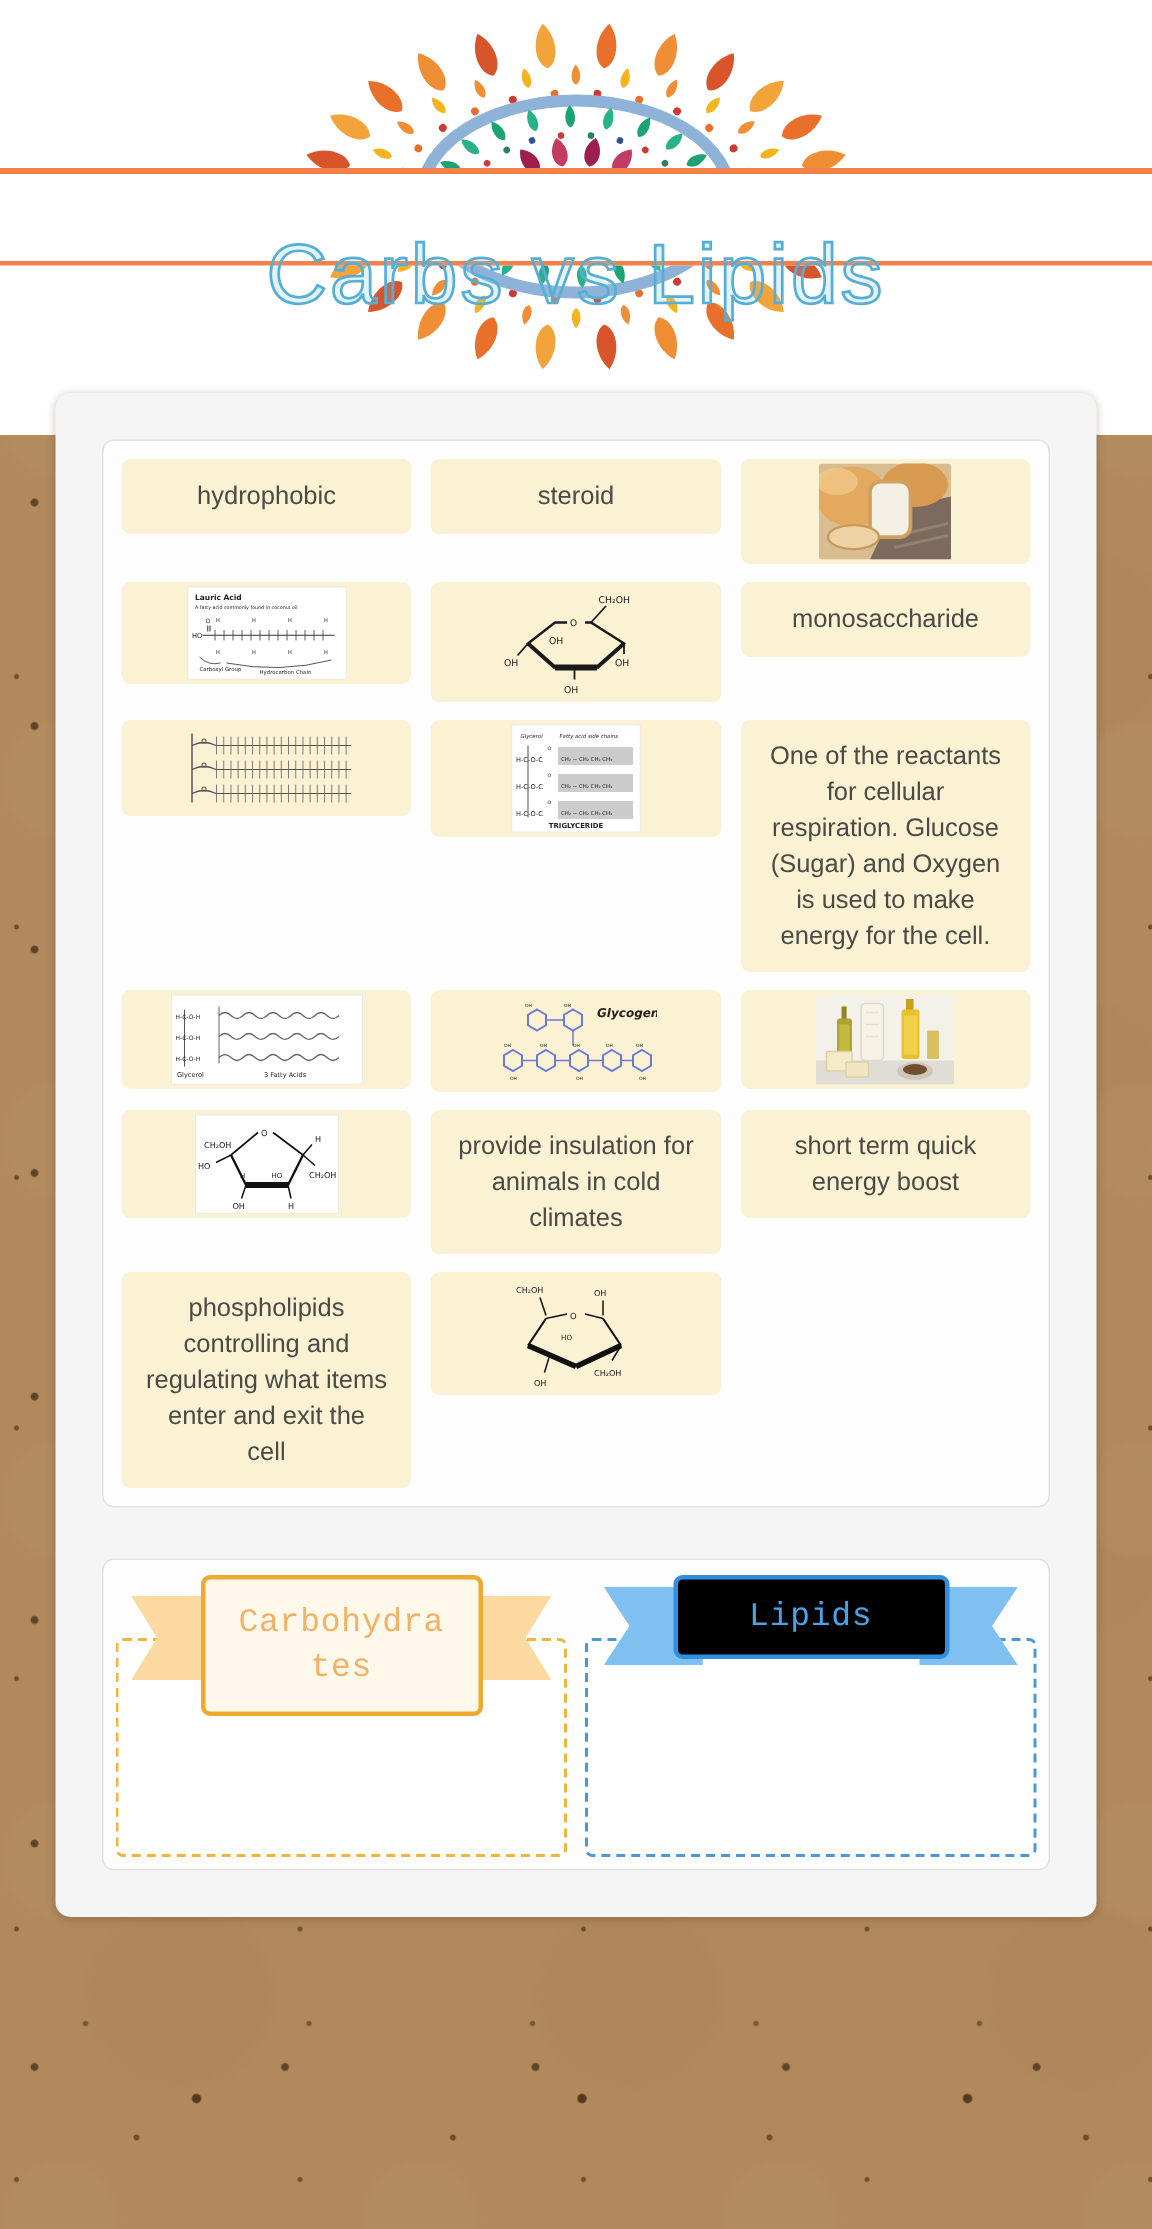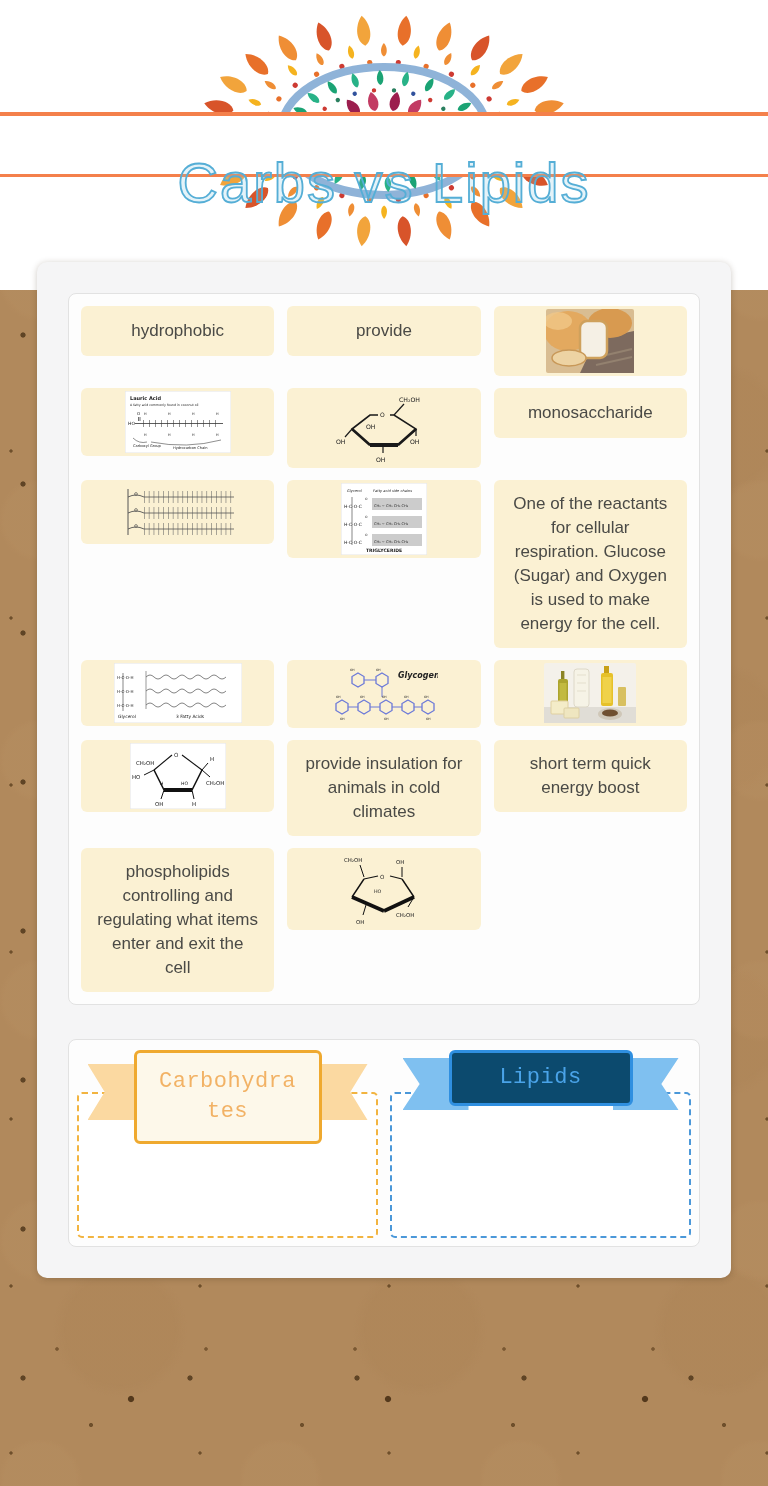--- a/index.html
+++ b/index.html
@@ -48,21 +48,21 @@
   .banner-inner{position:relative;}
   .wing{position:absolute;width:66px;}
   .wing-carb{background:#fbd9a1;top:14px;height:56px;}
   .wing-lipid{background:#7fc0f0;top:8px;height:52px;}
   .wing-left{left:-46px;clip-path:polygon(0 0,100% 0,100% 100%,0 100%,26% 50%);}
   .wing-right{right:-46px;clip-path:polygon(0 0,100% 0,74% 50%,100% 100%,0 100%);}
   .banner-label{position:relative;z-index:2;border-radius:6px;text-align:center;
         font-size:22px;letter-spacing:.5px;}
   .label-carb{border:3px solid #efa92f;background:#fdf8ea;color:#f2b265;
         width:150px;padding:14px 16px;word-break:break-all;line-height:30px;}
-  .label-lipid{border:3px solid #2f8fe0;background:#0c4a6e;color:#4aa3e8;
+  .label-lipid{border:3px solid #2f8fe0;background:#000000;color:#4aa3e8;
         width:150px;padding:12px 14px;line-height:26px;}
 </style>
 </head>
 <body>
 
 <div class="header">
   <div class="mandala-wrap">
     <svg id="mandala" width="420" height="262" viewBox="0 0 420 262">
         <path d="M0 -20 C 9 -10 8.280000000000001 6 0 10 C -8.280000000000001 6 -9 -10 0 -20 Z" fill="#e8702a" transform="translate(375.1 131.0) rotate(90.0)"></path>
         <path d="M0 -20 C 9 -10 8.280000000000001 6 0 10 C -8.280000000000001 6 -9 -10 0 -20 Z" fill="#ef8e35" transform="translate(370.3 154.0) rotate(103.8)"></path>
@@ -220,21 +220,21 @@
 
 <div class="panel">
 
   <div class="card cards-card">
     <div class="grid">
 
       <div class="tile tile-text">
         <span>hydrophobic</span>
       </div>
       <div class="tile tile-text">
-        <span>provide</span>
+        <span>steroid</span>
       </div>
 
       <div class="tile tile-img">
         <svg width="88" height="64" viewBox="0 0 88 64">
           <rect width="88" height="64" rx="2" fill="#d9bd92"></rect>
           <polygon points="50,30 88,22 88,64 34,64" fill="#7d6a5e"></polygon>
           <line x1="52" y1="48" x2="86" y2="40" stroke="#93816f" stroke-width="2"></line>
           <line x1="50" y1="56" x2="86" y2="48" stroke="#93816f" stroke-width="2"></line>
           <ellipse cx="22" cy="22" rx="24" ry="20" fill="#e3a95f"></ellipse>
           <ellipse cx="64" cy="14" rx="22" ry="15" fill="#d89a50"></ellipse>

